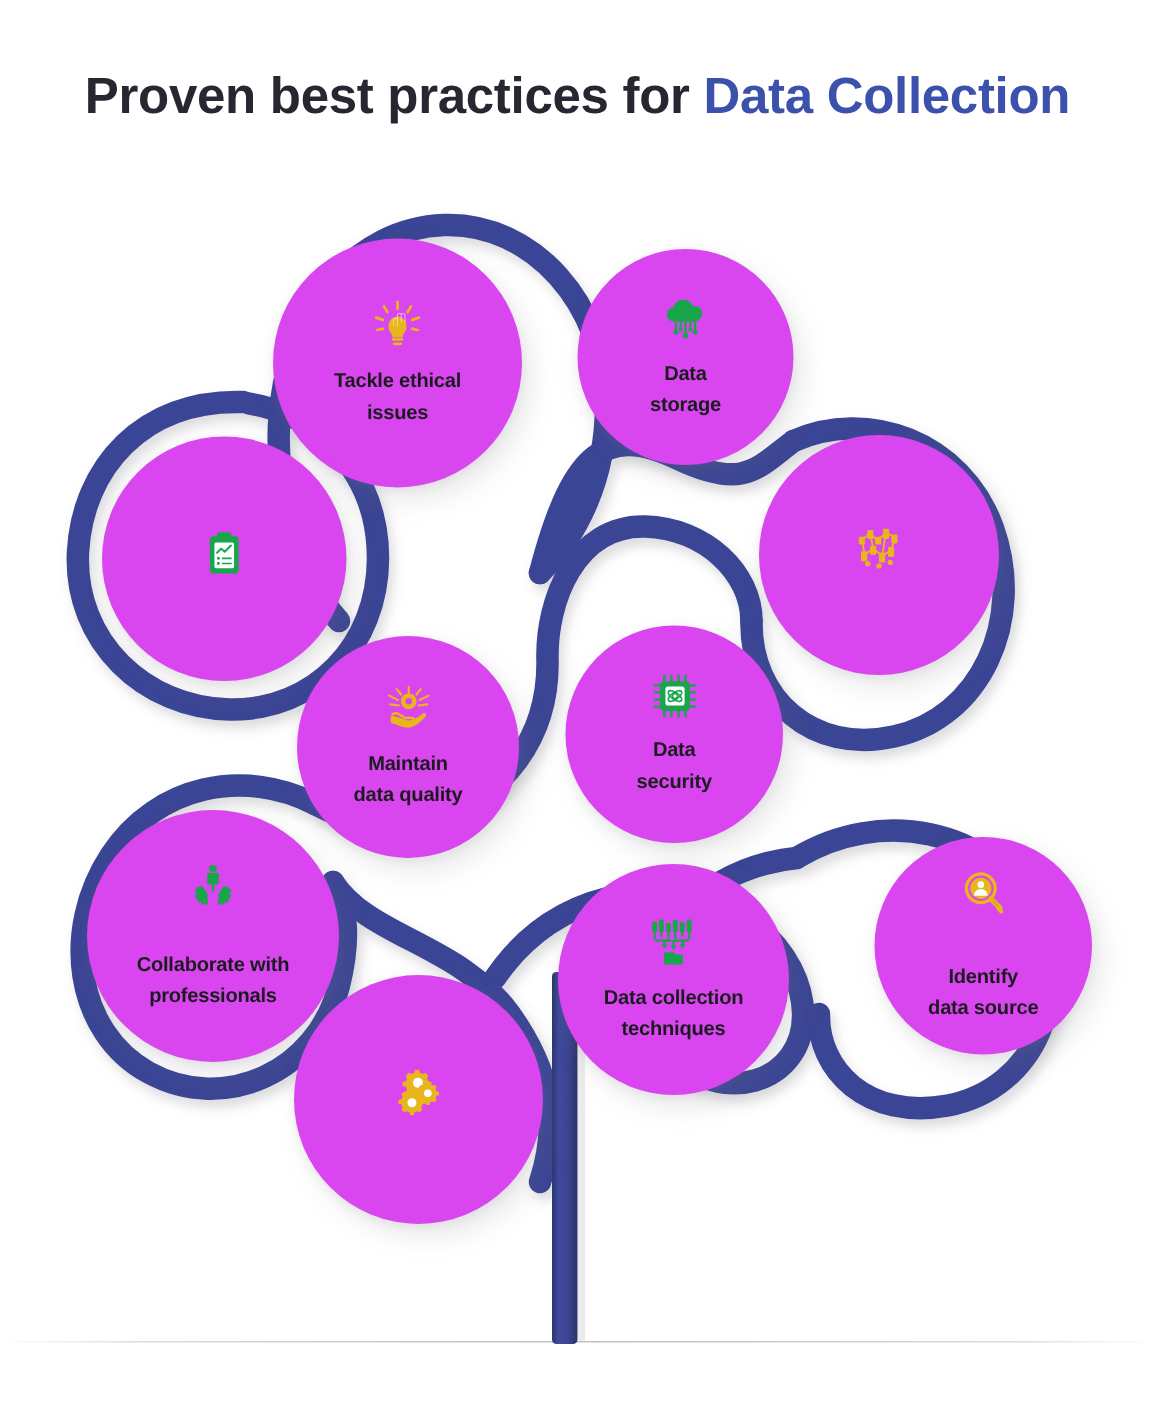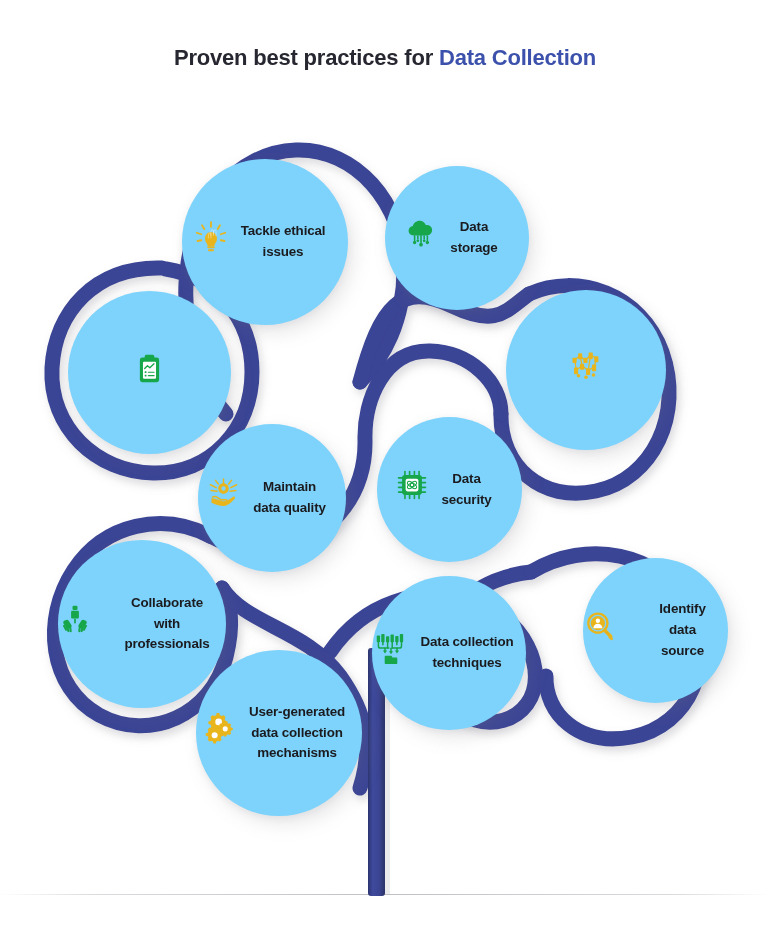--- a/index.html
+++ b/index.html
@@ -25,21 +25,21 @@
   
   .title-wrap {
     position: absolute;
     top: 46px;
     left: 0;
     width: 770px;
     text-align: center;
     z-index: 40;
   }
   .title-line {
-    font-size: 22px;
+    font-size: 34px;
     font-weight: 700;
     letter-spacing: -0.2px;
     color: #262730;
     line-height: 1.1;
     white-space: nowrap;
   }
   .title-accent {
     color: #3b51ab;
   }
 
@@ -50,25 +50,25 @@
     top: 0;
     width: 770px;
     height: 938px;
     z-index: 5;
   }
 
   
   .node {
     position: absolute;
     border-radius: 50%;
-    background: #7dd3fc;
+    background: #d946ef;
     box-shadow: 6px 8px 18px rgba(120,120,130,0.17),
                 0 2px 6px rgba(120,120,130,0.10);
     display: flex;
-    flex-direction: row;
+    flex-direction: column;
     align-items: center;
     justify-content: center;
     text-align: center;
     z-index: 20;
     box-sizing: border-box;
   }
   .node-icon {
     display: block;
     line-height: 0;
     margin-bottom: 9px;
@@ -411,18 +411,15 @@
         <g fill="#e8b51d">
           <path d="M22.5 4.5h4.2l.8 3.4c1 .3 2 .7 2.8 1.3l3.2-1.3 3 3-1.3 3.2c.6.9 1 1.8 1.3 2.8l3.4.8v4.2l-3.4.8c-.3 1-.7 2-1.3 2.8l1.3 3.2-3 3-3.2-1.3c-.9.6-1.8 1-2.8 1.3l-.8 3.4h-4.2l-.8-3.4c-1-.3-2-.7-2.8-1.3l-3.2 1.3-3-3 1.3-3.2c-.6-.9-1-1.8-1.3-2.8l-3.4-.8v-4.2l3.4-.8c.3-1 .7-2 1.3-2.8l-1.3-3.2 3-3 3.2 1.3c.9-.6 1.8-1 2.8-1.3z" transform="translate(16,11) scale(0.66)"></path>
         </g>
         <circle cx="32.3" cy="23.8" r="3.4" fill="#ffffff"></circle>
         <g fill="#e8b51d">
           <path d="M22.5 4.5h4.2l.8 3.4c1 .3 2 .7 2.8 1.3l3.2-1.3 3 3-1.3 3.2c.6.9 1 1.8 1.3 2.8l3.4.8v4.2l-3.4.8c-.3 1-.7 2-1.3 2.8l1.3 3.2-3 3-3.2-1.3c-.9.6-1.8 1-2.8 1.3l-.8 3.4h-4.2l-.8-3.4c-1-.3-2-.7-2.8-1.3l-3.2 1.3-3-3 1.3-3.2c-.6-.9-1-1.8-1.3-2.8l-3.4-.8v-4.2l3.4-.8c.3-1 .7-2 1.3-2.8l-1.3-3.2 3-3 3.2 1.3c.9-.6 1.8-1 2.8-1.3z" transform="translate(-1,16) scale(0.78)"></path>
         </g>
         <circle cx="18.2" cy="32.2" r="4" fill="#ffffff"></circle>
       </svg>
     </span>
-    <div class="node-label">User-generated
-data collection
-mechanisms</div>
   </div>
 
 </div>
 
 </body></html>

